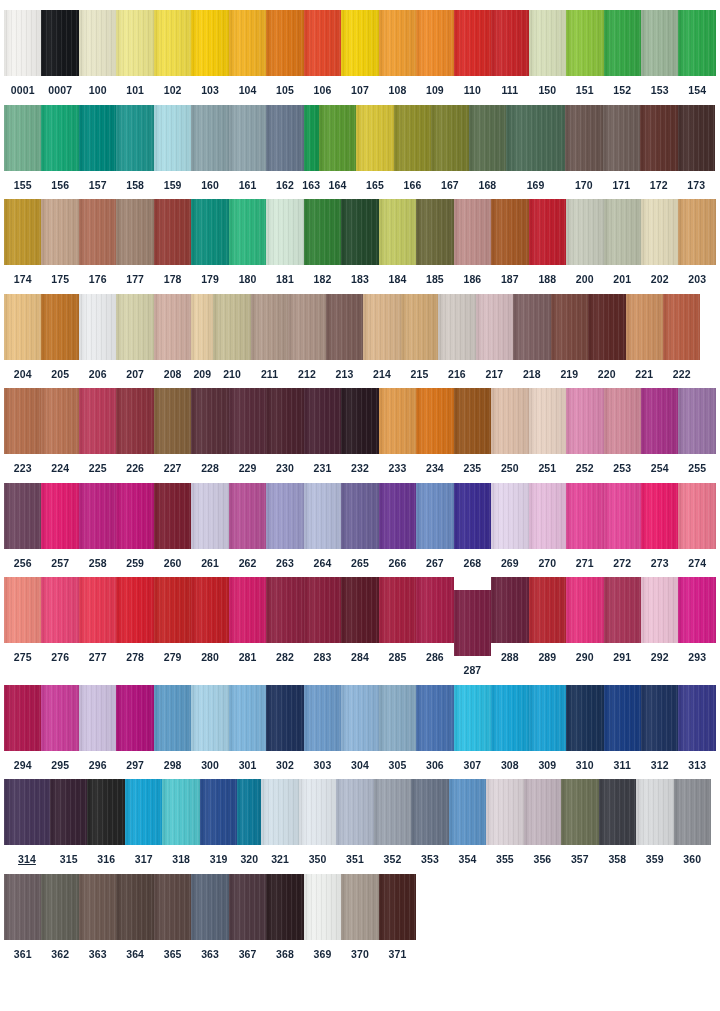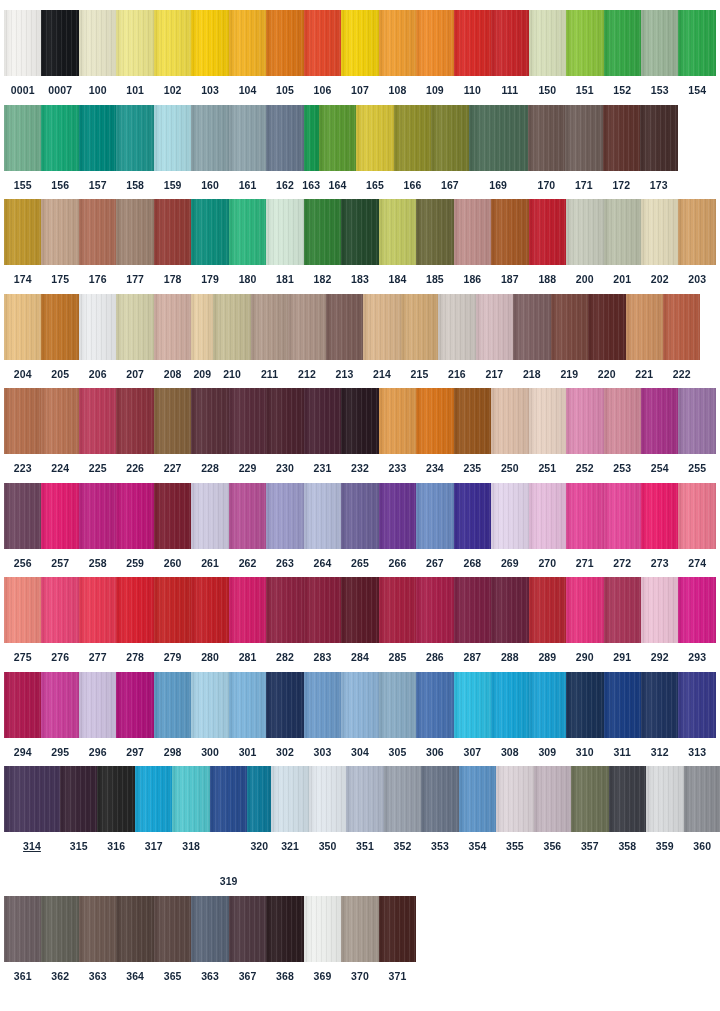--- a/index.html
+++ b/index.html
@@ -206,20 +206,24 @@
         <div class="swatch-label">165</div>
       </div>
       <div class="swatch-cell" style="width: 37.4737px;">
         <div class="swatch-chip" style="background-color: rgb(145, 144, 44);"></div>
         <div class="swatch-label">166</div>
       </div>
       <div class="swatch-cell" style="width: 37.4737px;">
         <div class="swatch-chip" style="background-color: rgb(124, 128, 48);"></div>
         <div class="swatch-label">167</div>
       </div>
+      <div class="swatch-cell" style="width: 37.4737px;">
+        <div class="swatch-chip" style="background-color: rgb(91, 112, 80);"></div>
+        <div class="swatch-label">168</div>
+      </div>
       <div class="swatch-cell" style="width: 59px;">
         <div class="swatch-chip" style="background-color: rgb(75, 108, 87);"></div>
         <div class="swatch-label">169</div>
       </div>
       <div class="swatch-cell" style="width: 37.4737px;">
         <div class="swatch-chip" style="background-color: rgb(108, 88, 82);"></div>
         <div class="swatch-label">170</div>
       </div>
       <div class="swatch-cell" style="width: 37.4737px;">
         <div class="swatch-chip" style="background-color: rgb(112, 96, 91);"></div>
@@ -588,21 +592,21 @@
         <div class="swatch-label">284</div>
       </div>
       <div class="swatch-cell" style="width: 37.4737px;">
         <div class="swatch-chip" style="background-color: rgb(167, 33, 66);"></div>
         <div class="swatch-label">285</div>
       </div>
       <div class="swatch-cell" style="width: 37.4737px;">
         <div class="swatch-chip" style="background-color: rgb(169, 32, 75);"></div>
         <div class="swatch-label">286</div>
       </div>
-      <div class="swatch-cell" style="width: 37.4737px;">
+      <div class="swatch-cell" style="width: 37.4737px; margin-top: 13px;">
         <div class="swatch-chip" style="background-color: rgb(125, 34, 70);"></div>
         <div class="swatch-label">287</div>
       </div>
       <div class="swatch-cell" style="width: 37.4737px;">
         <div class="swatch-chip" style="background-color: rgb(107, 36, 64);"></div>
         <div class="swatch-label">288</div>
       </div>
       <div class="swatch-cell" style="width: 37.4737px;">
         <div class="swatch-chip" style="background-color: rgb(183, 40, 50);"></div>
         <div class="swatch-label">289</div>
@@ -696,41 +700,41 @@
       <div class="swatch-cell" style="width: 37.4737px;">
         <div class="swatch-chip" style="background-color: rgb(32, 53, 97);"></div>
         <div class="swatch-label">312</div>
       </div>
       <div class="swatch-cell" style="width: 37.4737px;">
         <div class="swatch-chip" style="background-color: rgb(58, 59, 140);"></div>
         <div class="swatch-label">313</div>
       </div>
     </div>
     <div class="swatch-row" style="padding-left: 4px; padding-right: 4px;">
-      <div class="swatch-cell" style="width: 56px; text-decoration: underline;">
+      <div class="swatch-cell" style="width: 46px; text-decoration: underline;">
         <div class="swatch-chip" style="background-color: rgb(72, 55, 91);"></div>
         <div class="swatch-label">314</div>
       </div>
       <div class="swatch-cell" style="width: 37.4737px;">
         <div class="swatch-chip" style="background-color: rgb(58, 37, 55);"></div>
         <div class="swatch-label">315</div>
       </div>
       <div class="swatch-cell" style="width: 37.4737px;">
         <div class="swatch-chip" style="background-color: rgb(38, 38, 38);"></div>
         <div class="swatch-label">316</div>
       </div>
       <div class="swatch-cell" style="width: 37.4737px;">
         <div class="swatch-chip" style="background-color: rgb(22, 165, 214);"></div>
         <div class="swatch-label">317</div>
       </div>
       <div class="swatch-cell" style="width: 37.4737px;">
         <div class="swatch-chip" style="background-color: rgb(84, 200, 207);"></div>
         <div class="swatch-label">318</div>
       </div>
-      <div class="swatch-cell" style="width: 37.4737px; gap: 35px;">
+      <div class="swatch-cell" style="width: 37.4737px;">
         <div class="swatch-chip" style="background-color: rgb(42, 78, 146);"></div>
         <div class="swatch-label">319</div>
       </div>
       <div class="swatch-cell" style="width: 24px;">
         <div class="swatch-chip" style="background-color: rgb(14, 123, 155);"></div>
         <div class="swatch-label">320</div>
       </div>
       <div class="swatch-cell" style="width: 37.4737px;">
         <div class="swatch-chip" style="background-color: rgb(211, 225, 234);"></div>
         <div class="swatch-label">321</div>

